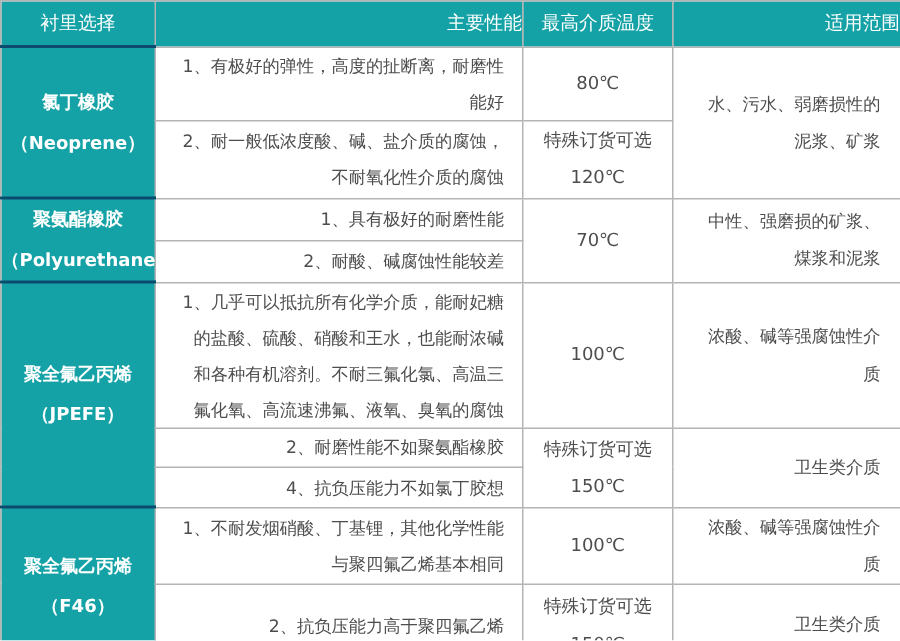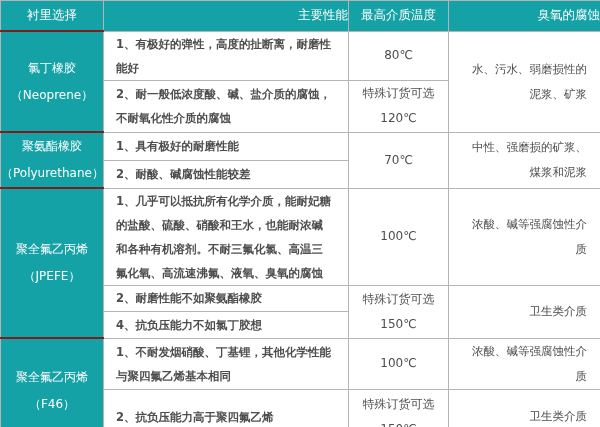--- a/index.html
+++ b/index.html
@@ -6,46 +6,46 @@
   .page{width:600px;height:427px;overflow:hidden;background:#fff;
         font-family:"DejaVu Sans","Liberation Sans",sans-serif;}
   table.lining{width:600px;height:427px;border-collapse:collapse;table-layout:fixed;
         font-size:12px;color:#4d4d4d;}
   col.c1{width:103px;} col.c2{width:245px;} col.c3{width:100px;} col.c4{width:152px;}
   th,td{border:1px solid #b4b4b4;vertical-align:middle;padding:0;margin-top:28px;}
   th{background:#14a2a6;color:#ffffff;font-weight:normal;font-size:12.5px;height:29px;}
   th.left{text-align:right;padding-left:14px;}
   td.name{background:#14a2a6;color:#ffffff;text-align:center;line-height:27px;
         border-top:2px solid #ffffff;font-size:12px;}
-  td.perf{text-align:left;padding:0 12px;line-height:24px;font-size:11.5px;font-weight:bold;}
+  td.perf{text-align:right;padding:0 12px;line-height:24px;font-size:11.5px;}
   td.temp{text-align:center;line-height:25px;font-size:12px;}
   td.range{text-align:right;padding:0 13px;line-height:25px;font-size:11.5px;}
   .pre{white-space:pre-line;}
   tr.sub td{border-top:1px dashed #cccccc;}
   tr.sub td.solid{border-top:1px solid #b4b4b4;}
   tr.group-start td{border-top:1px solid #b4b4b4;}
-  tr.group-start td.name{border-top:2px solid #7f1d1d;}
+  tr.group-start td.name{border-top:2px solid #0c4a6e;font-weight:bold;}
 </style>
 </head>
 <body>
 
 <div class="page">
   <table class="lining">
     <colgroup>
         <col class="c1">
         <col class="c2">
         <col class="c3">
         <col class="c4">
       </colgroup>
     <thead>
       <tr>
         <th>衬里选择</th>
         <th class="left">主要性能</th>
         <th>最高介质温度</th>
-        <th class="left">臭氧的腐蚀</th>
+        <th class="left">适用范围</th>
       </tr>
     </thead>
     <tbody>
 
       <tr class="group-start" style="height:48px;">
         <td class="name pre" rowspan="2">氯丁橡胶
 （Neoprene）</td>
         <td class="perf pre">1、有极好的弹性，高度的扯断离，耐磨性
 能好</td>
         <td class="temp pre">80℃</td>

